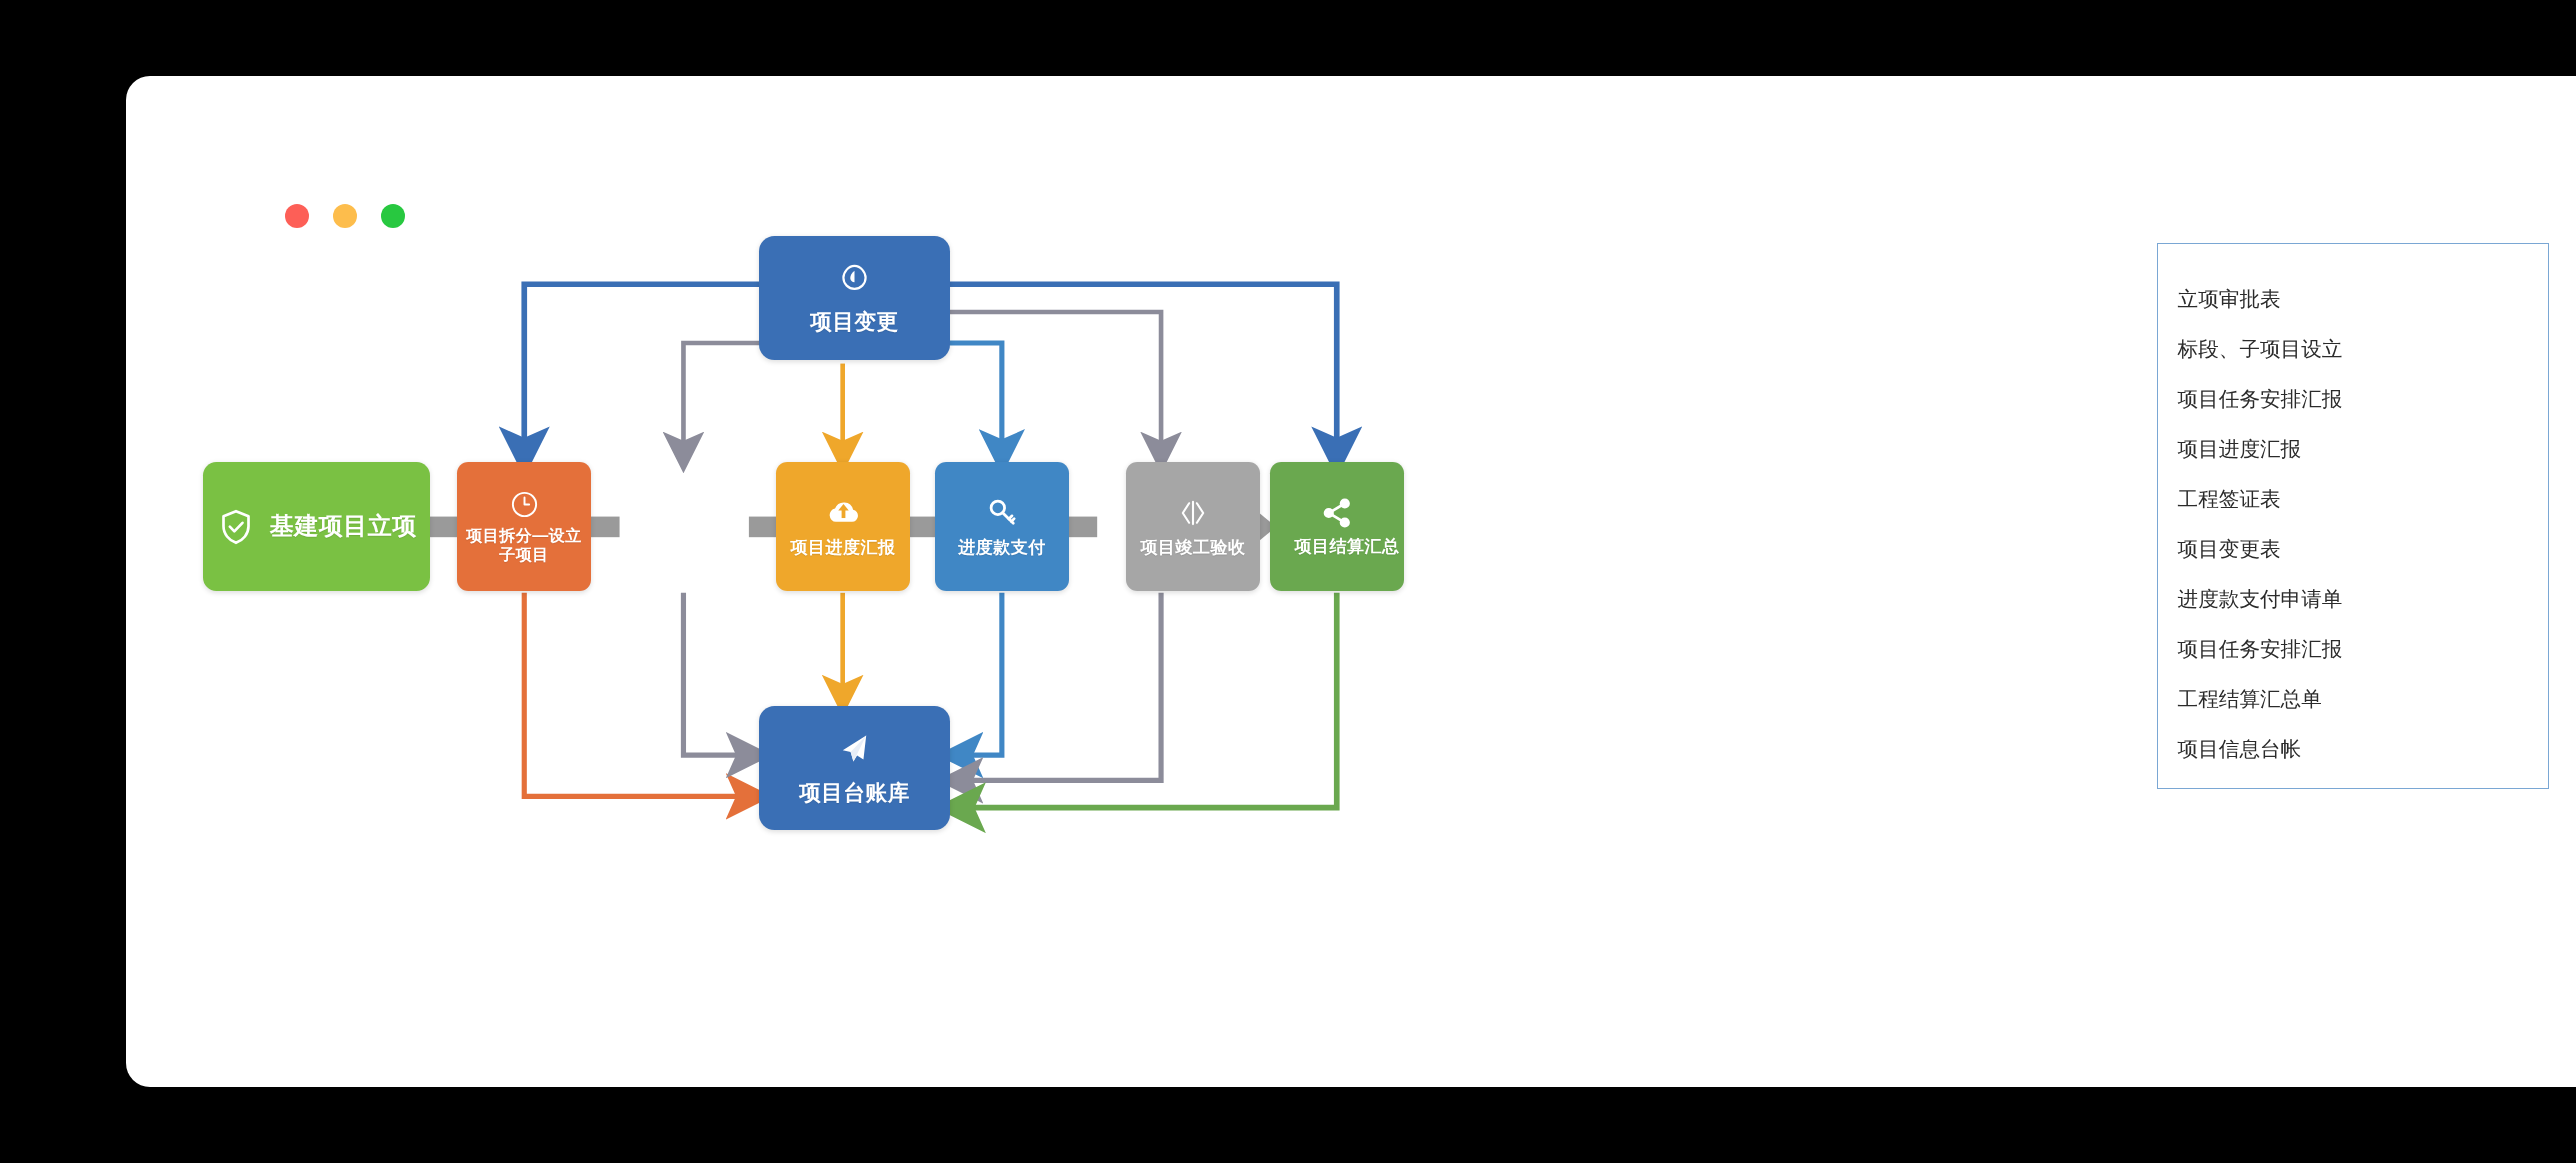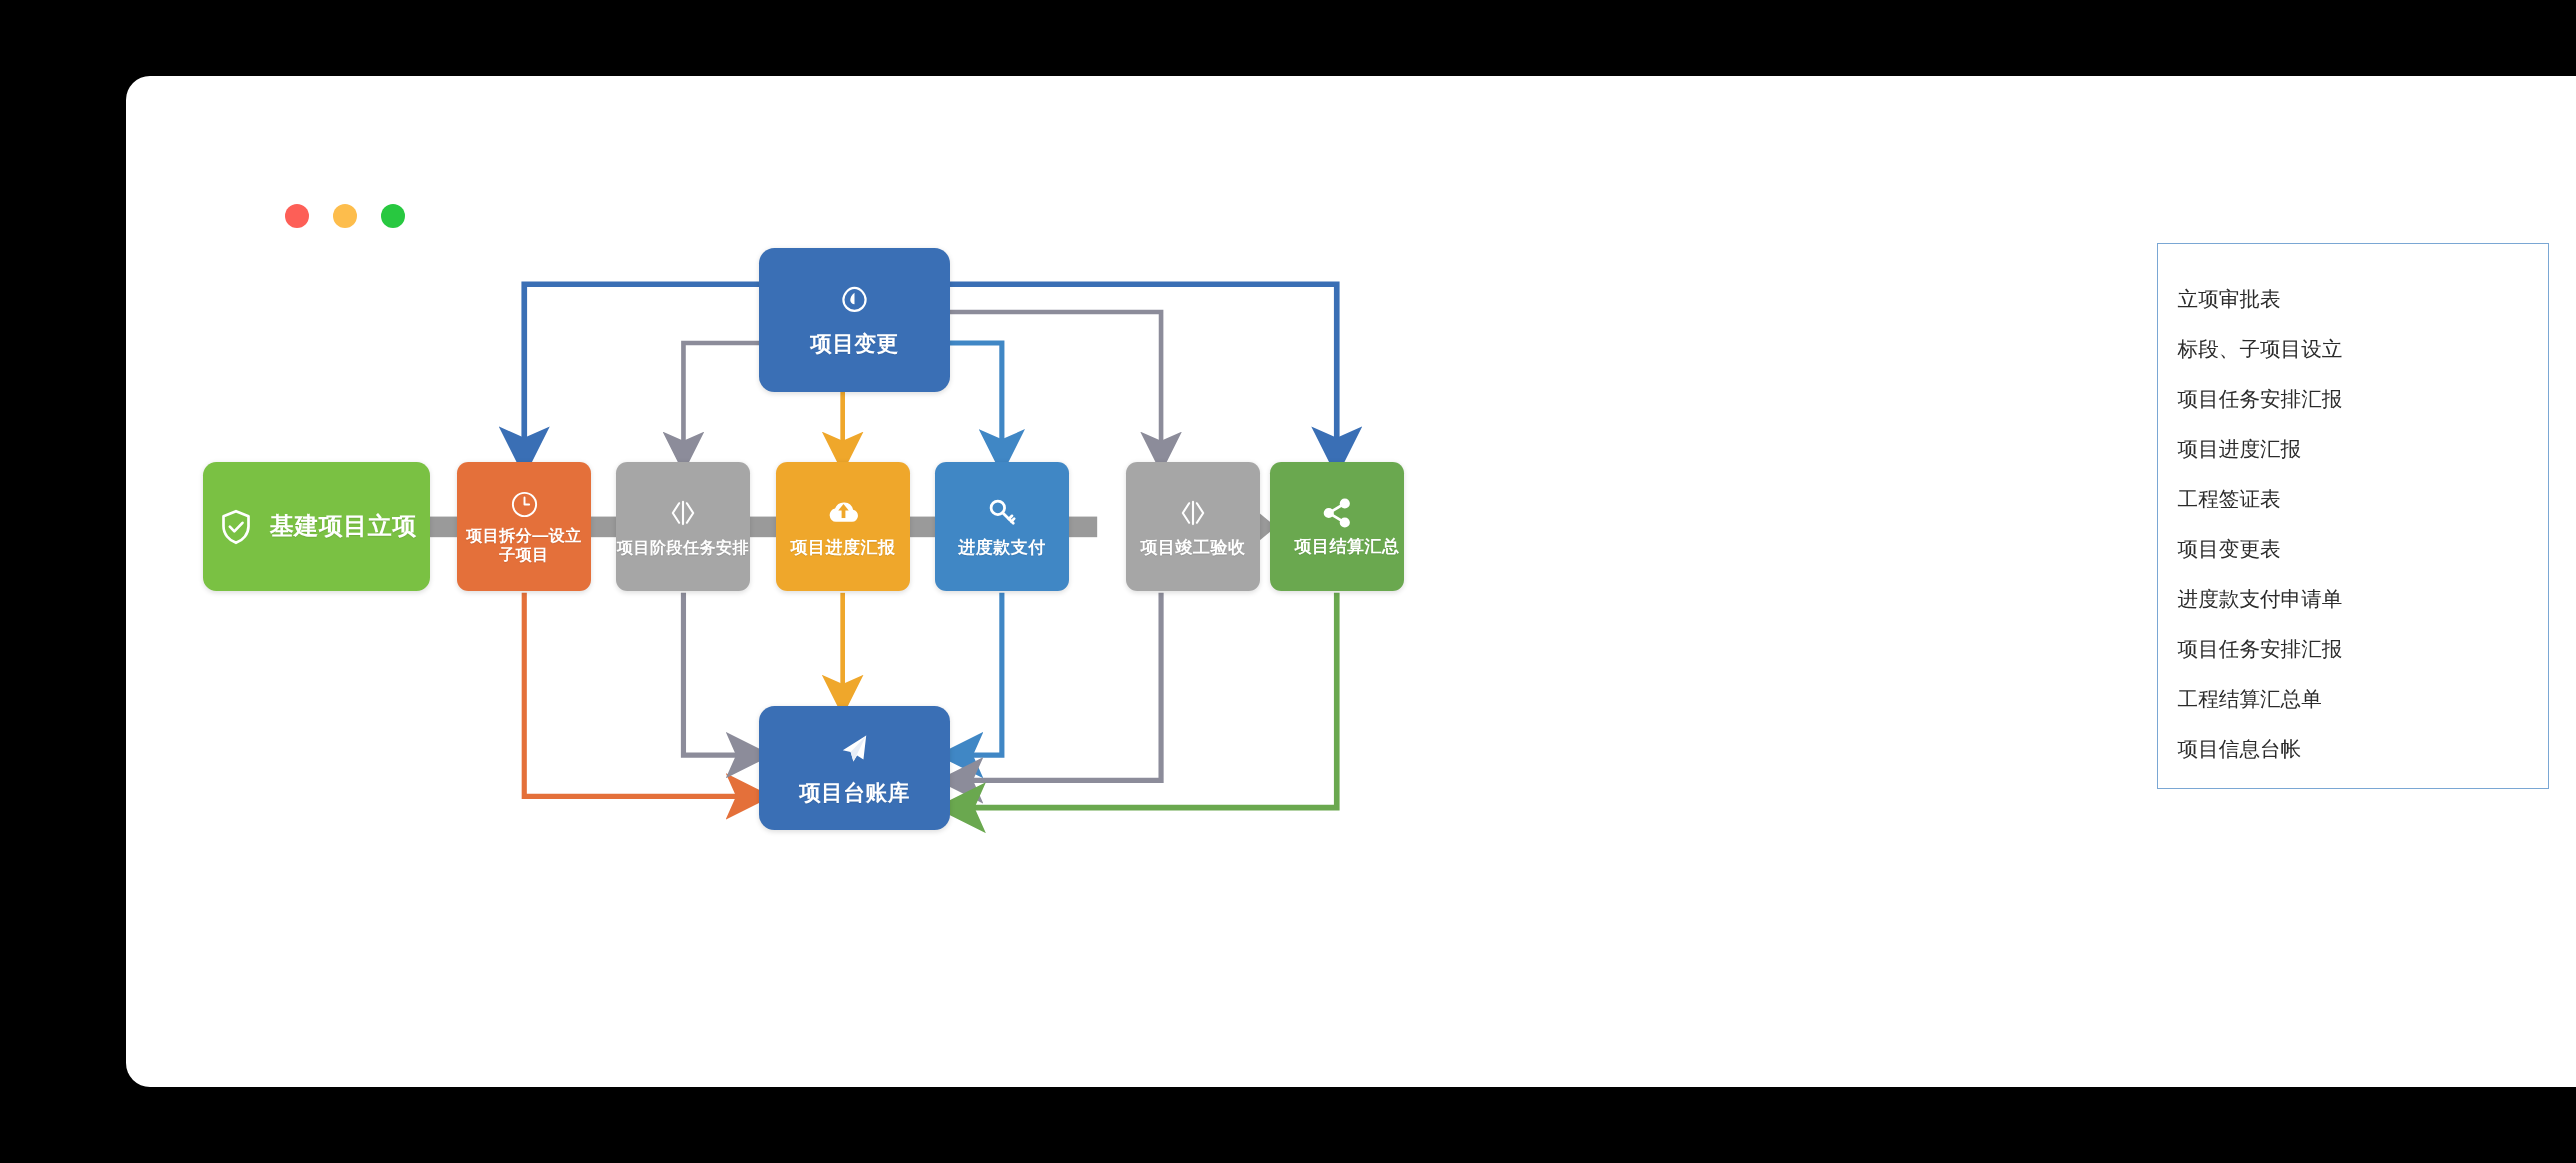--- a/index.html
+++ b/index.html
@@ -225,30 +225,20 @@
         <span class="ico">
           <svg width="31" height="31" viewBox="0 0 24 24" fill="none" stroke="#ffffff" stroke-width="1.5" stroke-linecap="round" stroke-linejoin="round">
             <circle cx="12" cy="12" r="9"></circle>
             <path d="M12 6.6V12h3.6"></path>
           </svg>
         </span>
         <span class="lbl" style="font-size:16px;">项目拆分—设立
 子项目</span>
       </div>
 
-      <div class="node" style="left:490px; top:386px; width:134px; height:129px; background:#a6a6a6;">
-        <span class="ico">
-          <svg width="36" height="36" viewBox="0 0 24 24" fill="none" stroke="#ffffff" stroke-width="1.4" stroke-linecap="round" stroke-linejoin="round">
-            <path d="M9.4 5.5 5.2 12l4.2 6.5"></path>
-            <path d="M14.6 5.5 18.8 12l-4.2 6.5"></path>
-            <path d="M12 4.6v14.8"></path>
-          </svg>
-        </span>
-        <span class="lbl" style="font-size:16px;">项目阶段任务安排</span>
-      </div>
 
       <div class="node" style="left:650px; top:386px; width:134px; height:129px; background:#efa72b;">
         <span class="ico">
           <svg width="35" height="35" viewBox="0 0 24 24" fill="#ffffff">
             <path d="M18.6 10.1A6.5 6.5 0 0 0 6.2 9.3 4.6 4.6 0 0 0 6.8 18.4h11.1a4.2 4.2 0 0 0 .7-8.3z"></path>
             <path d="M12 6.2l3.6 4.4h-7.2z" fill="#efa72b"></path>
             <rect x="10.7" y="9.6" width="2.6" height="6.2" fill="#efa72b"></rect>
           </svg>
         </span>
         <span class="lbl" style="font-size:17px;">项目进度汇报</span>
@@ -283,21 +273,21 @@
             <circle cx="17.5" cy="5.3" r="2.6" fill="#ffffff"></circle>
             <circle cx="6.2" cy="12" r="2.6" fill="#ffffff"></circle>
             <circle cx="17.5" cy="18.7" r="2.6" fill="#ffffff"></circle>
             <path d="M8.5 10.7 15.2 6.6"></path>
             <path d="M8.5 13.3 15.2 17.4"></path>
           </svg>
         </span>
         <span class="lbl" style="font-size:17px;margin-left:20px;">项目结算汇总</span>
       </div>
 
-      <div class="node big" style="left:633px; top:172px; width:191px; height:144px; background:#3a6fb5;">
+      <div class="node big" style="left:633px; top:160px; width:191px; height:124px; background:#3a6fb5;">
         <span class="ico">
           <svg width="35" height="35" viewBox="0 0 24 24" fill="none" stroke="#ffffff" stroke-width="1.5" stroke-linecap="round" stroke-linejoin="round">
             <path d="M12 3.4c-4.4 0-7.6 4.4-7.6 8.1a7.6 7.6 0 1 0 15.2 0c0-3.7-3.2-8.1-7.6-8.1z"></path>
             <path d="M12 6.6c-2 1.4-2.9 3.4-2.9 5 0 1.7 1.3 3 2.9 3z" fill="#ffffff" stroke="none"></path>
           </svg>
         </span>
         <span class="lbl">项目变更</span>
       </div>
 
       <div class="node big" style="left:633px; top:630px; width:191px; height:124px; background:#3a6fb5;">

